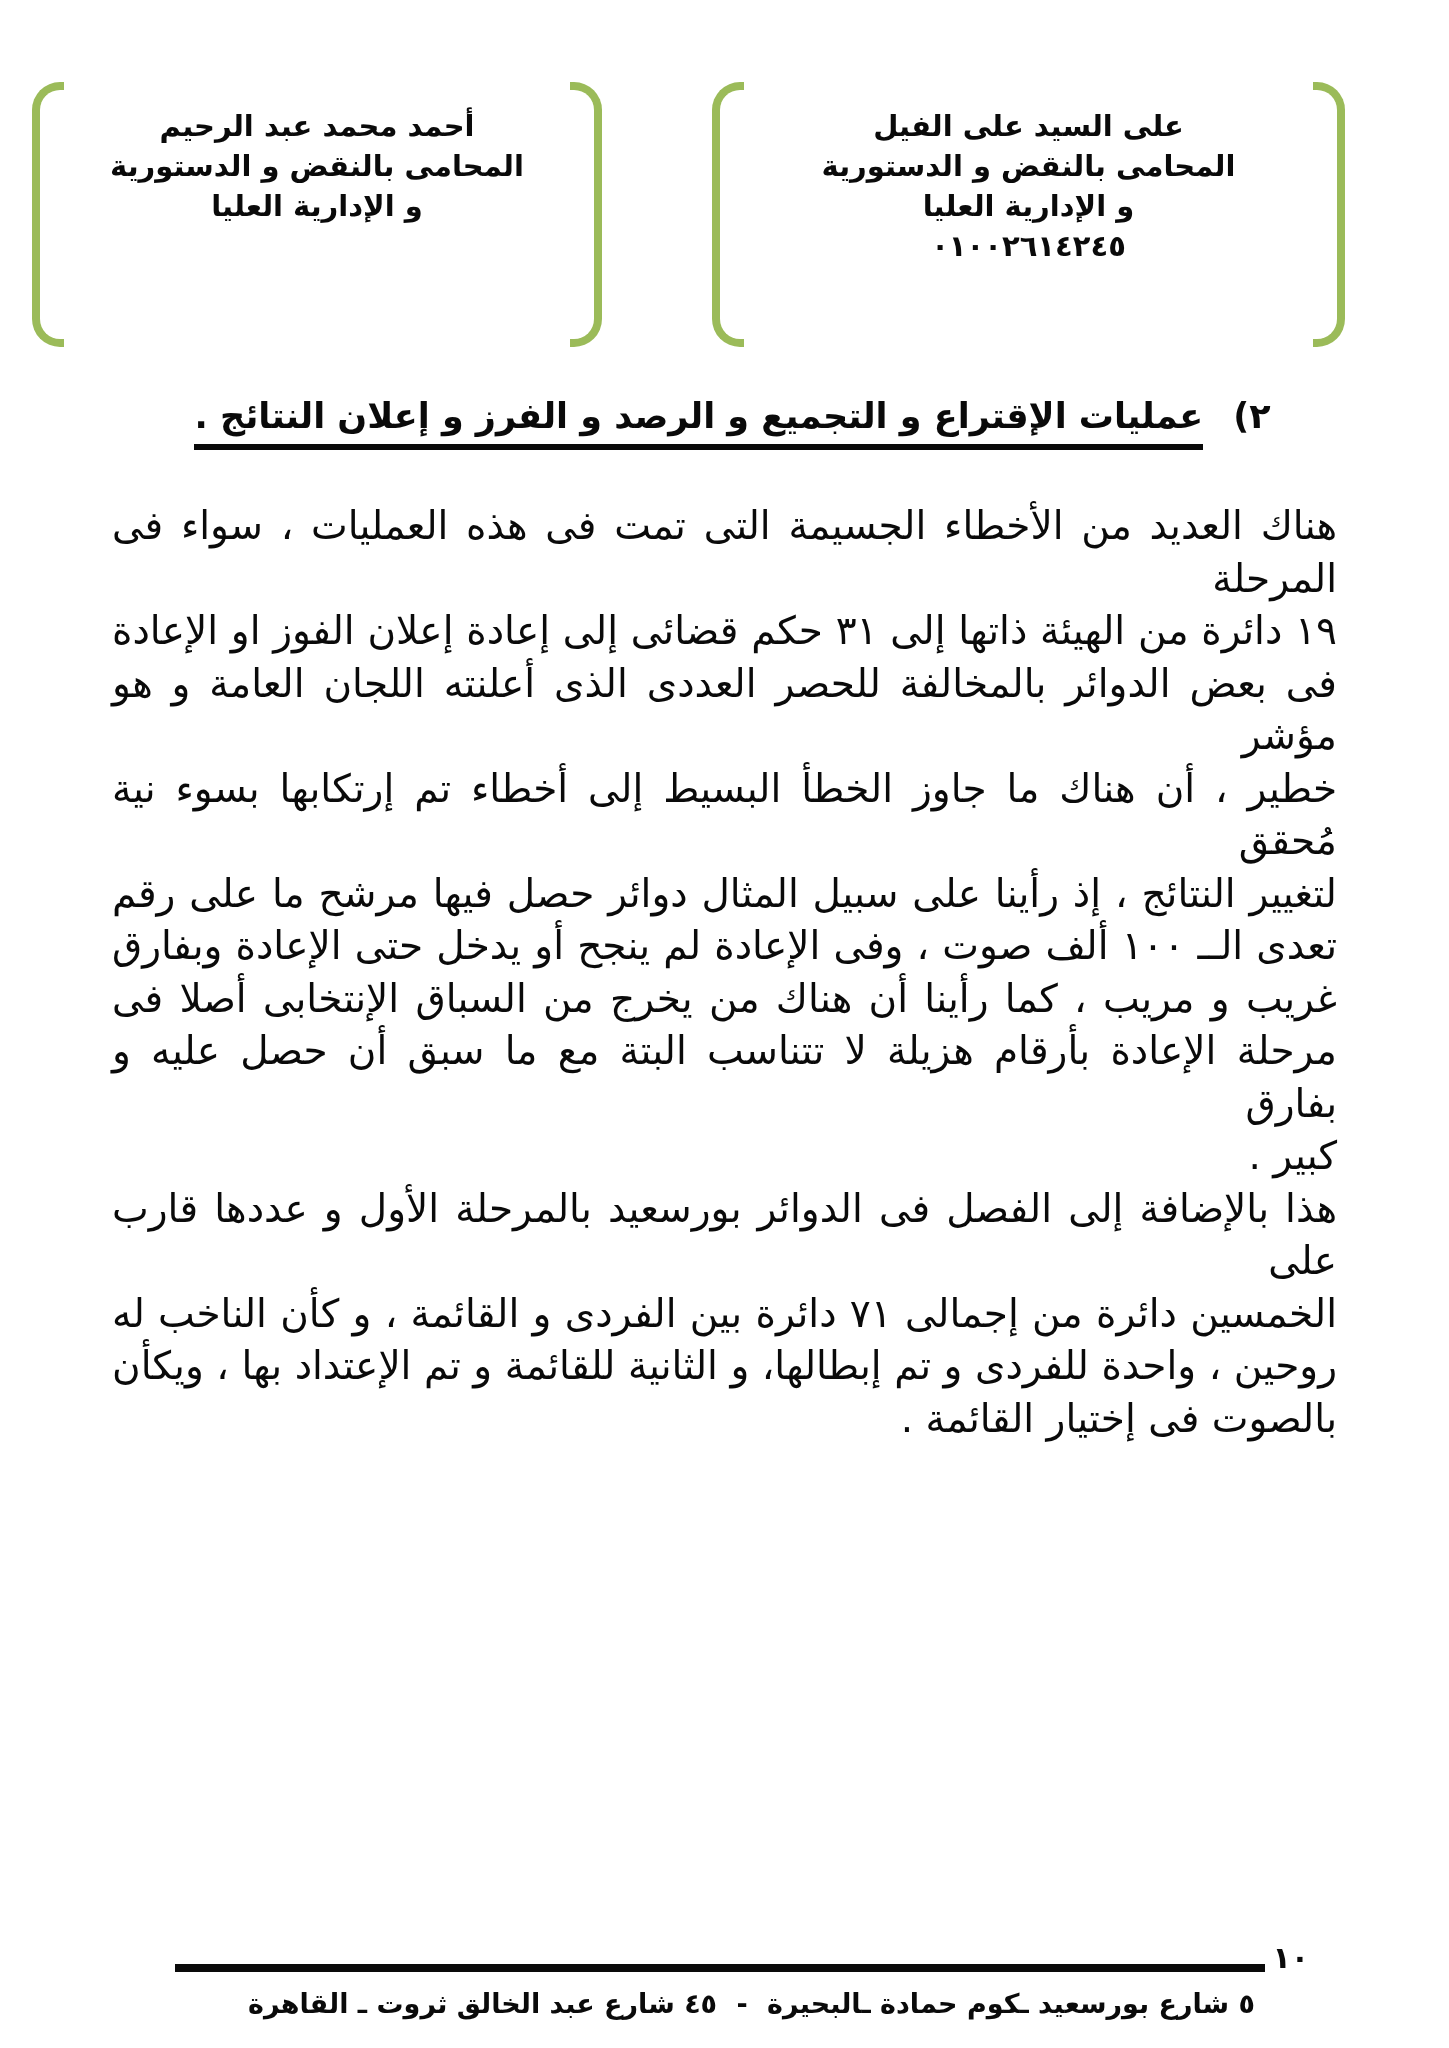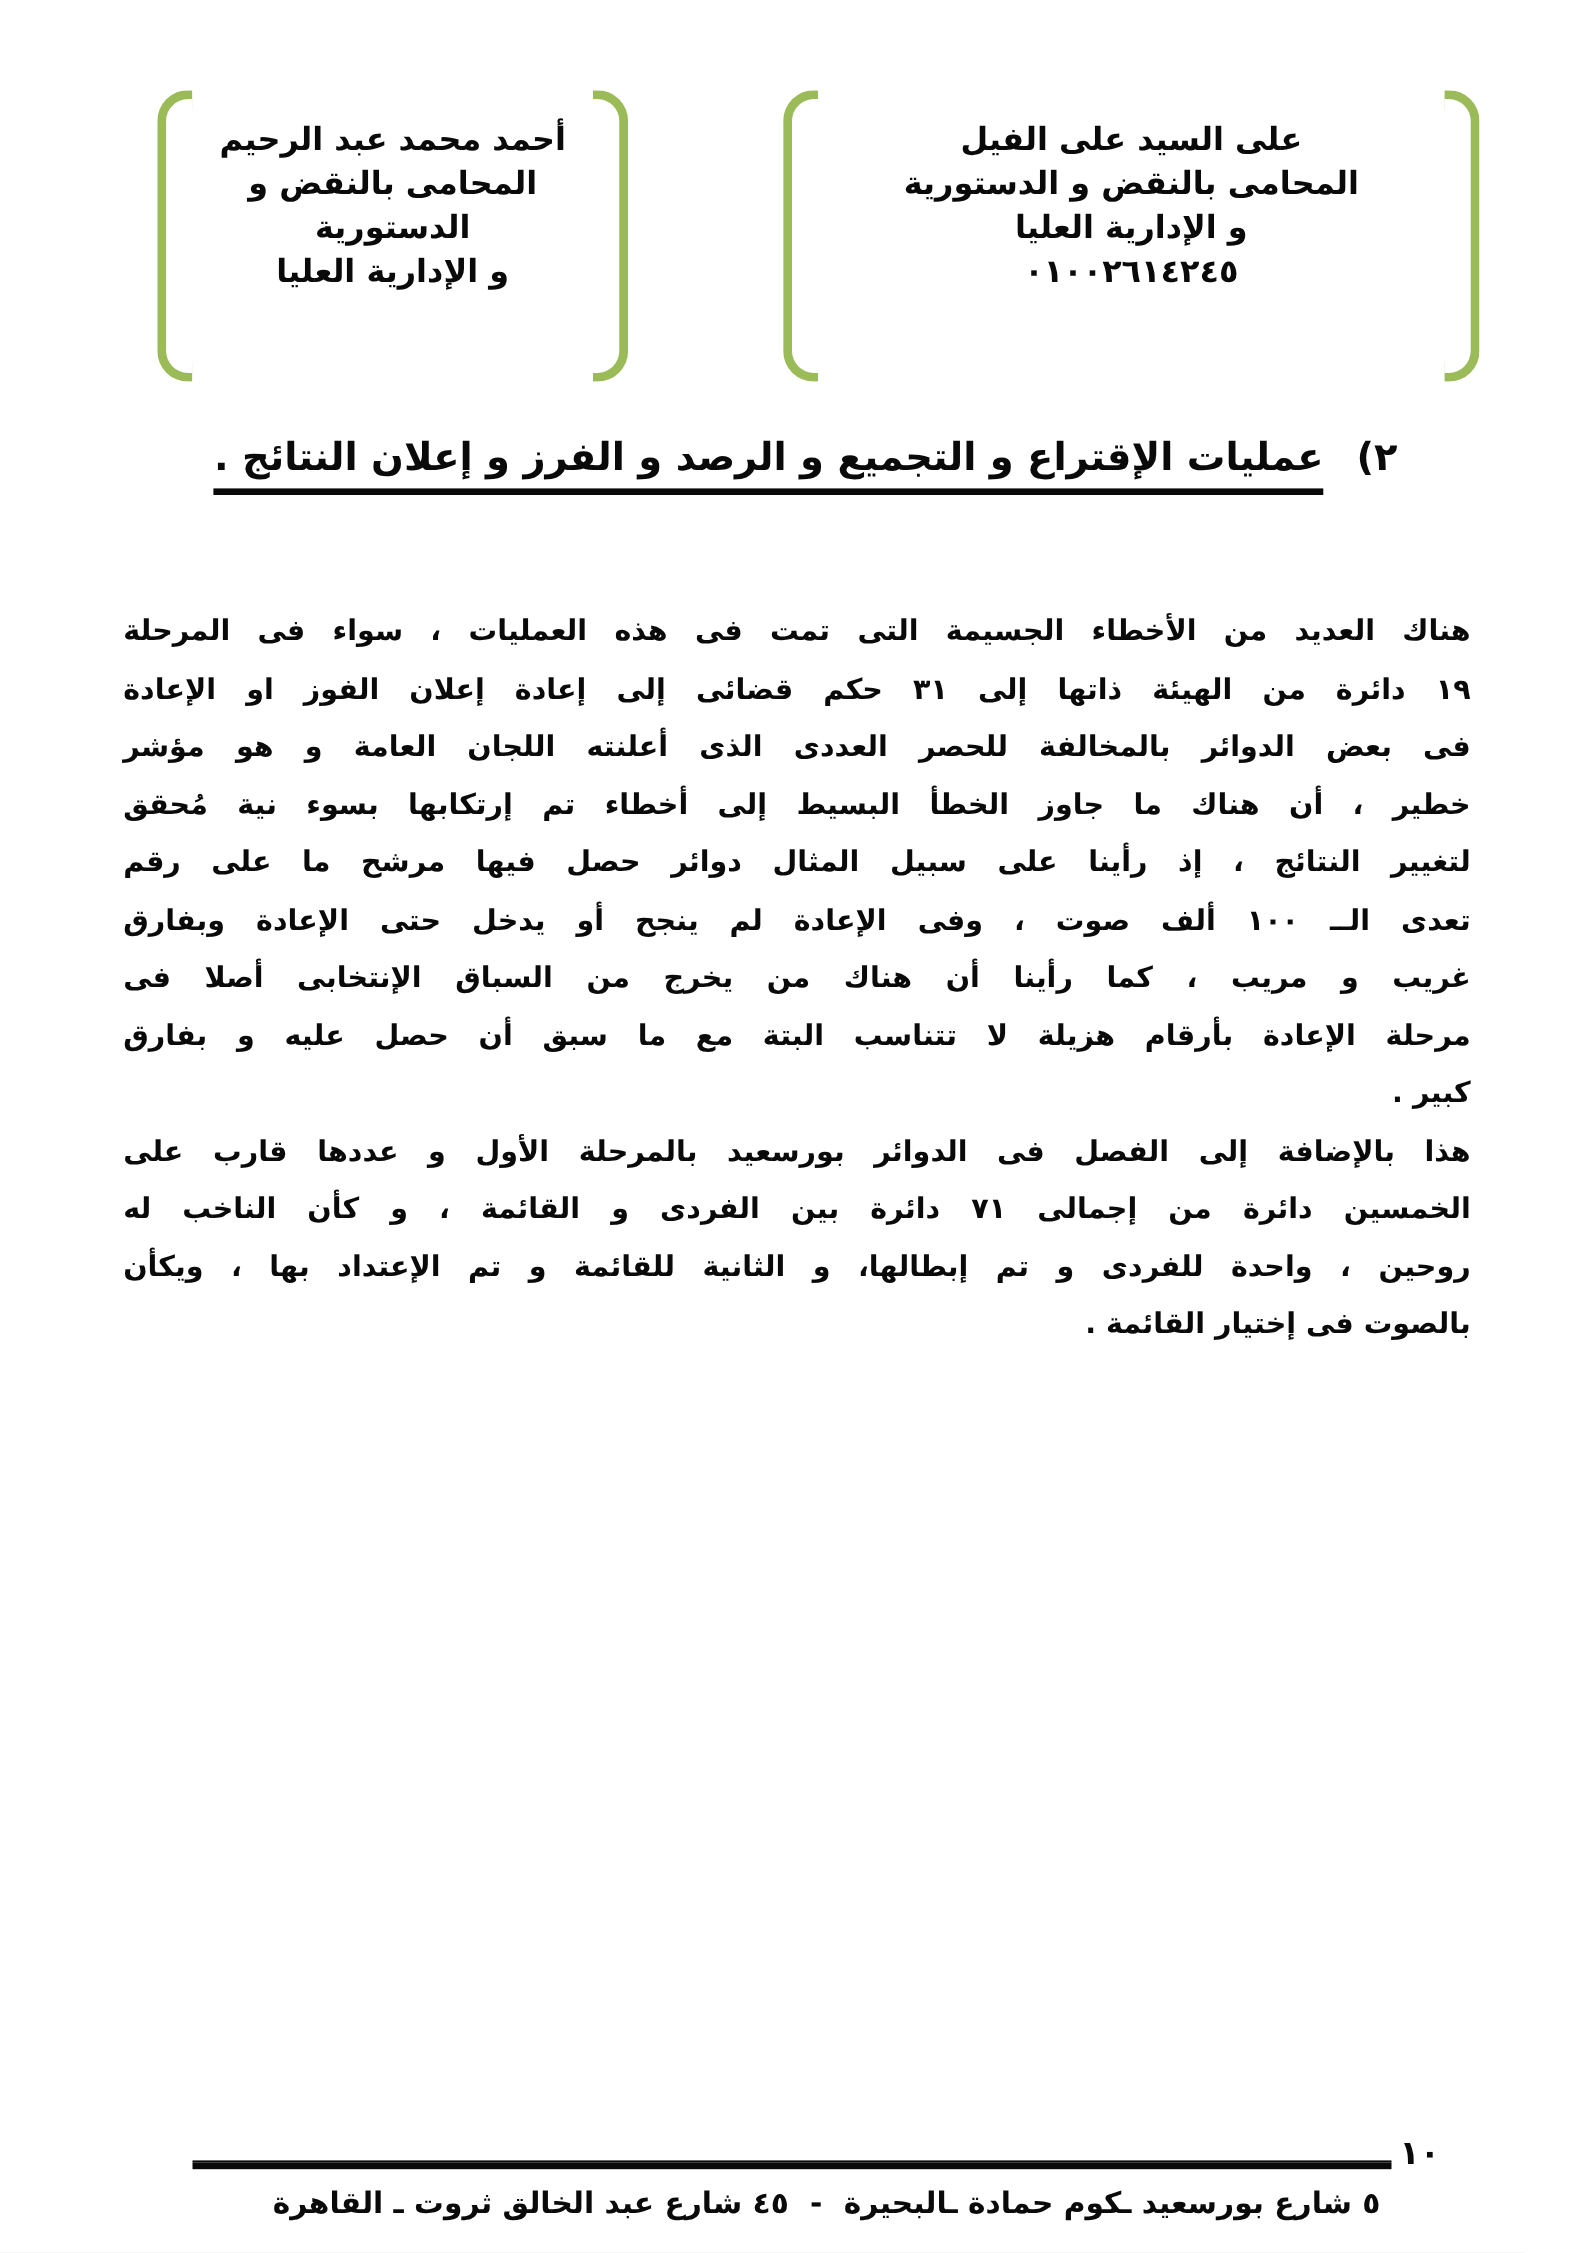--- a/index.html
+++ b/index.html
@@ -15,21 +15,21 @@
     background:#ffffff;
     direction:rtl;
     font-family:"DejaVu Sans", sans-serif;
     color:var(--ink);
     overflow:hidden;
   }
 
   
   .card{position:absolute;top:82px;height:265px;}
   .card-right{right:104px;width:633px;}
-  .card-left{right:878px;width:428px;}
+  .card-left{right:847px;width:570px;}
   .bracket{position:absolute;top:0;bottom:0;width:32px;}
   .bracket-open{ 
     right:0;
     border-right:8px solid var(--green);
     border-top:8px solid var(--green);
     border-bottom:8px solid var(--green);
     border-radius:0 28px 28px 0;
   }
   .bracket-close{ 
     left:0;
@@ -57,23 +57,22 @@
   .heading-num{display:inline-block;margin-left:30px;}
   .heading-text{
     display:inline-block;
     border-bottom:6px solid var(--ink);
     padding-bottom:8px;
   }
 
   
   .body-text{
     position:absolute;top:500px;right:112px;left:112px;
-    font-size:26px;font-weight:bold;
+    font-size:39px;font-weight:normal;
     line-height:52.5px;
-    margin-top:48px;
   }
   .line{
     text-align:justify;
     text-align-last:justify;
   }
   .line.end{
     text-align-last:right;
   }
 
   

